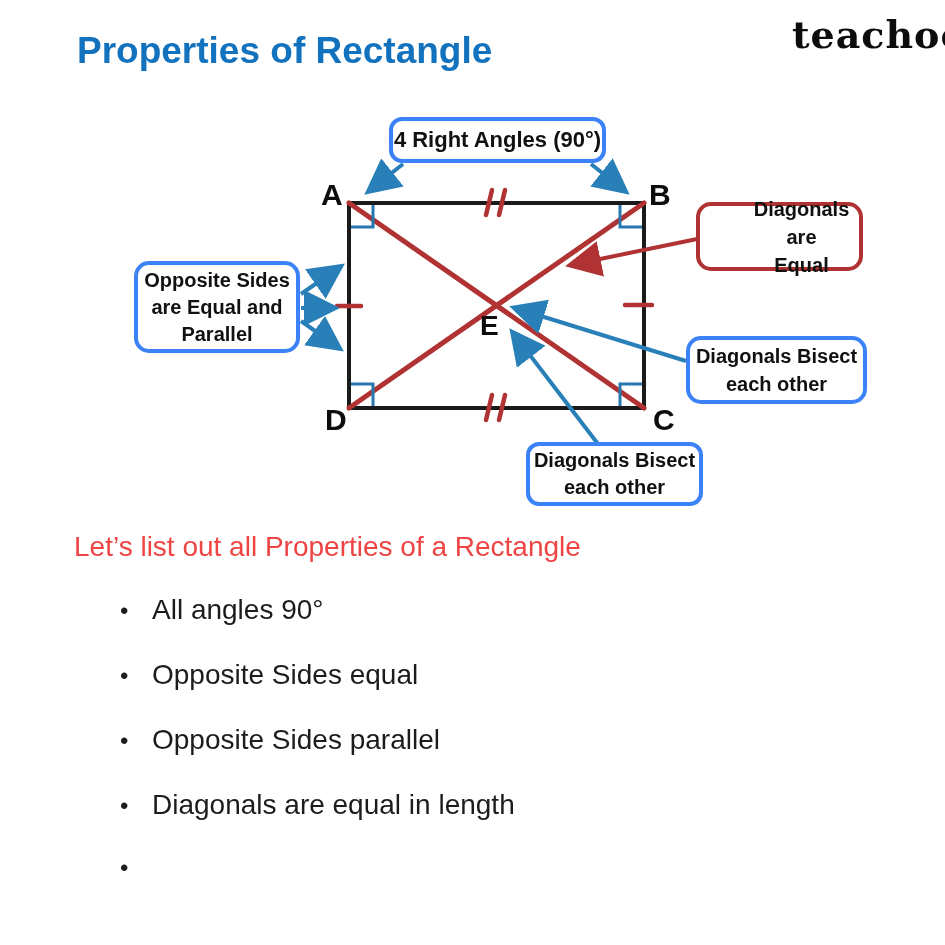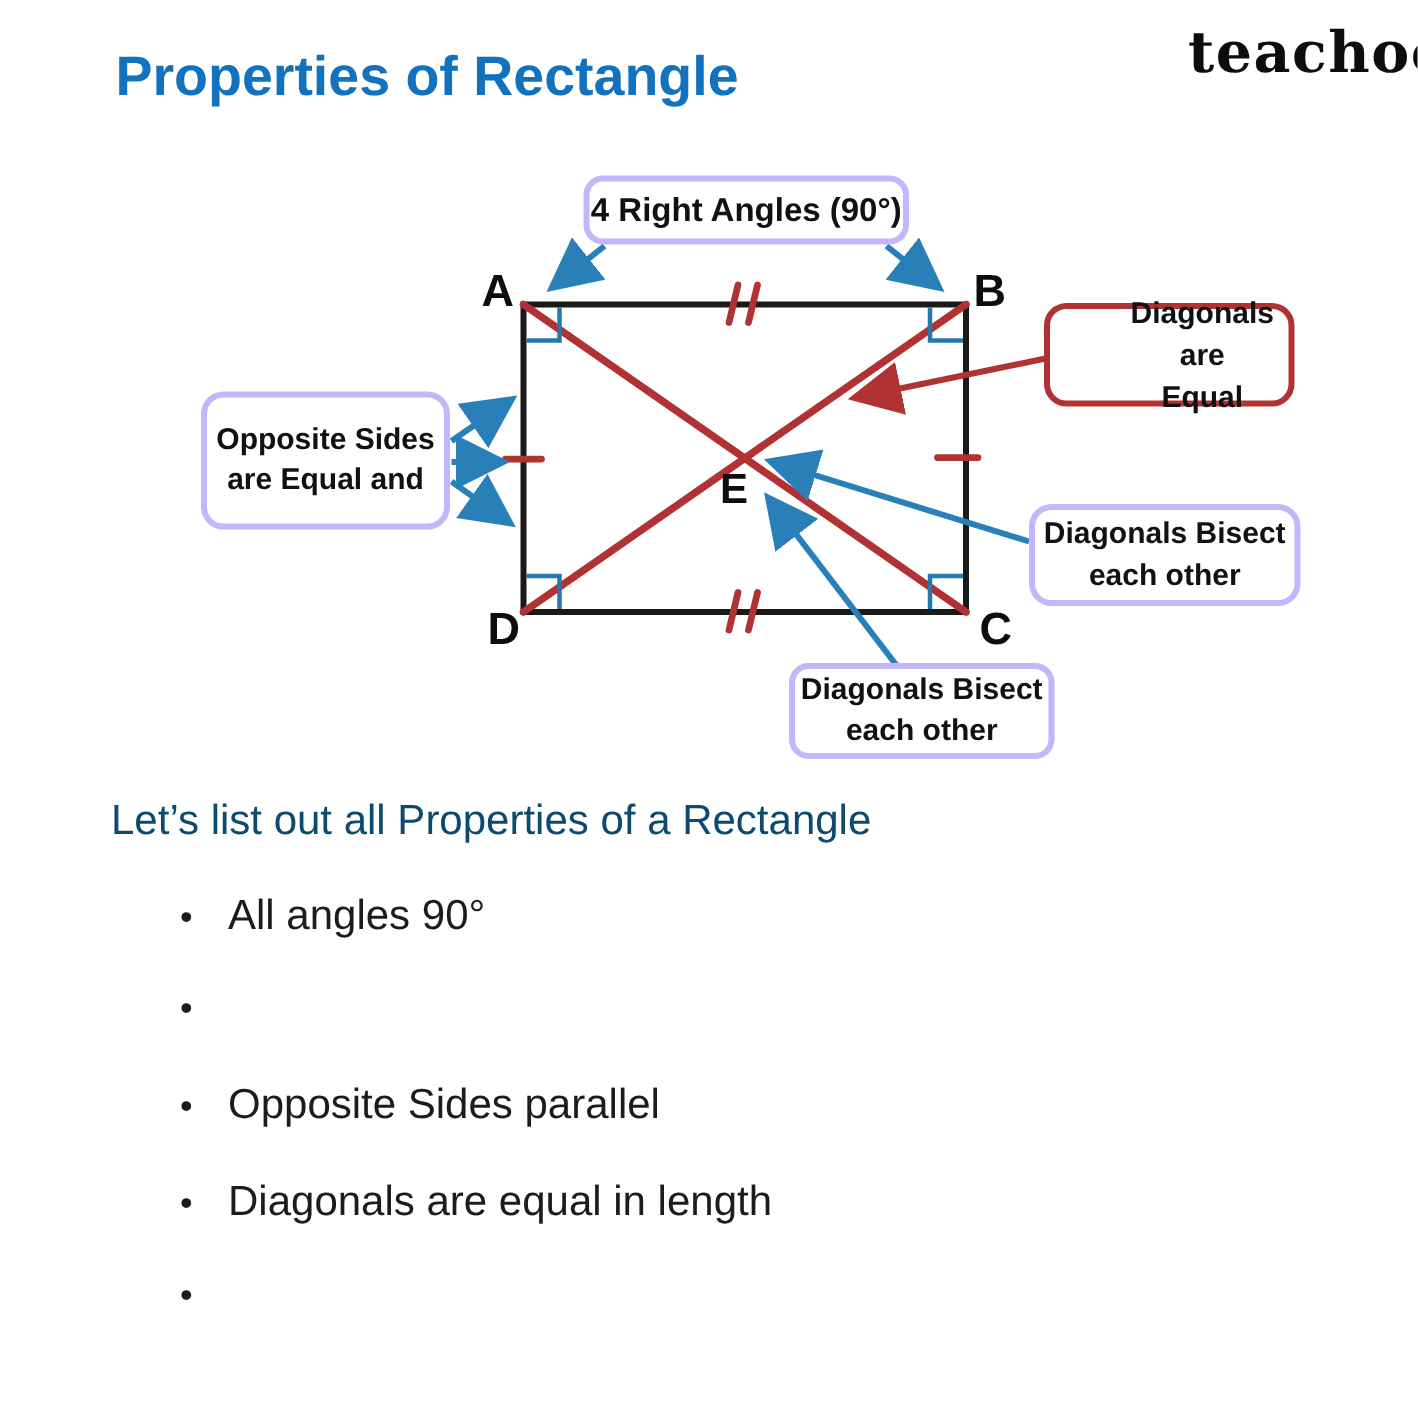--- a/index.html
+++ b/index.html
@@ -19,21 +19,21 @@
   }
   .accent-bar-blue{position:absolute;left:924px;top:0;width:21px;height:171px;background:#0b76c4;}
   .accent-bar-black{position:absolute;left:924px;top:171px;width:21px;height:774px;background:#000;}
 
   
   .diagram-svg{position:absolute;left:0;top:0;width:945px;height:945px;}
 
   
   .callout{
     position:absolute;box-sizing:border-box;background:#fff;
-    border:4px solid #c4b5fd;border-radius:15px;
+    border:4px solid #3b82f6;border-radius:15px;
     display:flex;flex-direction:column;justify-content:center;align-items:center;
     text-align:center;font-weight:bold;color:#111;
   }
   .callout .cline{width:100%;}
   .callout-right-angles{left:357px;top:117px;width:217px;height:46px;font-size:22px;border-radius:13px;}
   .callout-opposite-sides{left:102px;top:261px;width:166px;height:92px;font-size:20px;line-height:27px;}
   .callout-diagonals-equal{left:664px;top:202px;width:167px;height:69px;font-size:20px;line-height:28px;border-color:#b03232;padding-left:44px;}
   .callout-bisect-right{left:654px;top:336px;width:181px;height:68px;font-size:20px;line-height:28px;}
   .callout-bisect-bottom{left:494px;top:442px;width:177px;height:64px;font-size:20px;line-height:27px;border-radius:13px;}
 
@@ -43,21 +43,21 @@
   }
   .vertex-a{left:289px;top:180px;}
   .vertex-b{left:617px;top:180px;}
   .vertex-d{left:293px;top:405px;}
   .vertex-c{left:621px;top:405px;}
   .vertex-e{left:448px;top:312px;font-size:28px;}
 
   
   .intro-text{
     position:absolute;left:42px;top:531px;margin:0;
-    font-size:28px;color:#0c4a6e;font-weight:normal;
+    font-size:28px;color:#ef4444;font-weight:normal;
   }
   .properties-list{
     position:absolute;left:88px;top:594px;margin:0;padding:0;list-style:none;
     display:flex;flex-direction:column;gap:33px;
   }
   .properties-list li{
     display:flex;align-items:baseline;font-size:28px;color:#1c1c1c;
   }
   .bullet-dot{width:32px;font-size:24px;color:#1c1c1c;}
 </style>
@@ -123,20 +123,21 @@
   <div class="vertex vertex-d">D</div>
   <div class="vertex vertex-e">E</div>
 
   <div class="callout callout-right-angles">
     <div class="cline">4 Right Angles (90°)</div>
   </div>
 
   <div class="callout callout-opposite-sides">
     <div class="cline">Opposite Sides</div>
     <div class="cline">are Equal and</div>
+    <div class="cline">Parallel</div>
   </div>
 
   <div class="callout callout-diagonals-equal">
     <div class="cline">Diagonals are</div>
     <div class="cline">Equal</div>
   </div>
 
   <div class="callout callout-bisect-right">
     <div class="cline">Diagonals Bisect</div>
     <div class="cline">each other</div>
@@ -149,20 +150,21 @@
 
   <p class="intro-text">Let’s list out all Properties of a Rectangle</p>
 
   <ul class="properties-list">
     <li>
       <span class="bullet-dot">•</span>
       <span>All angles 90°</span>
     </li>
     <li>
       <span class="bullet-dot">•</span>
+      <span>Opposite Sides equal</span>
     </li>
     <li>
       <span class="bullet-dot">•</span>
       <span>Opposite Sides parallel</span>
     </li>
     <li>
       <span class="bullet-dot">•</span>
       <span>Diagonals are equal in length</span>
     </li>
     <li>

